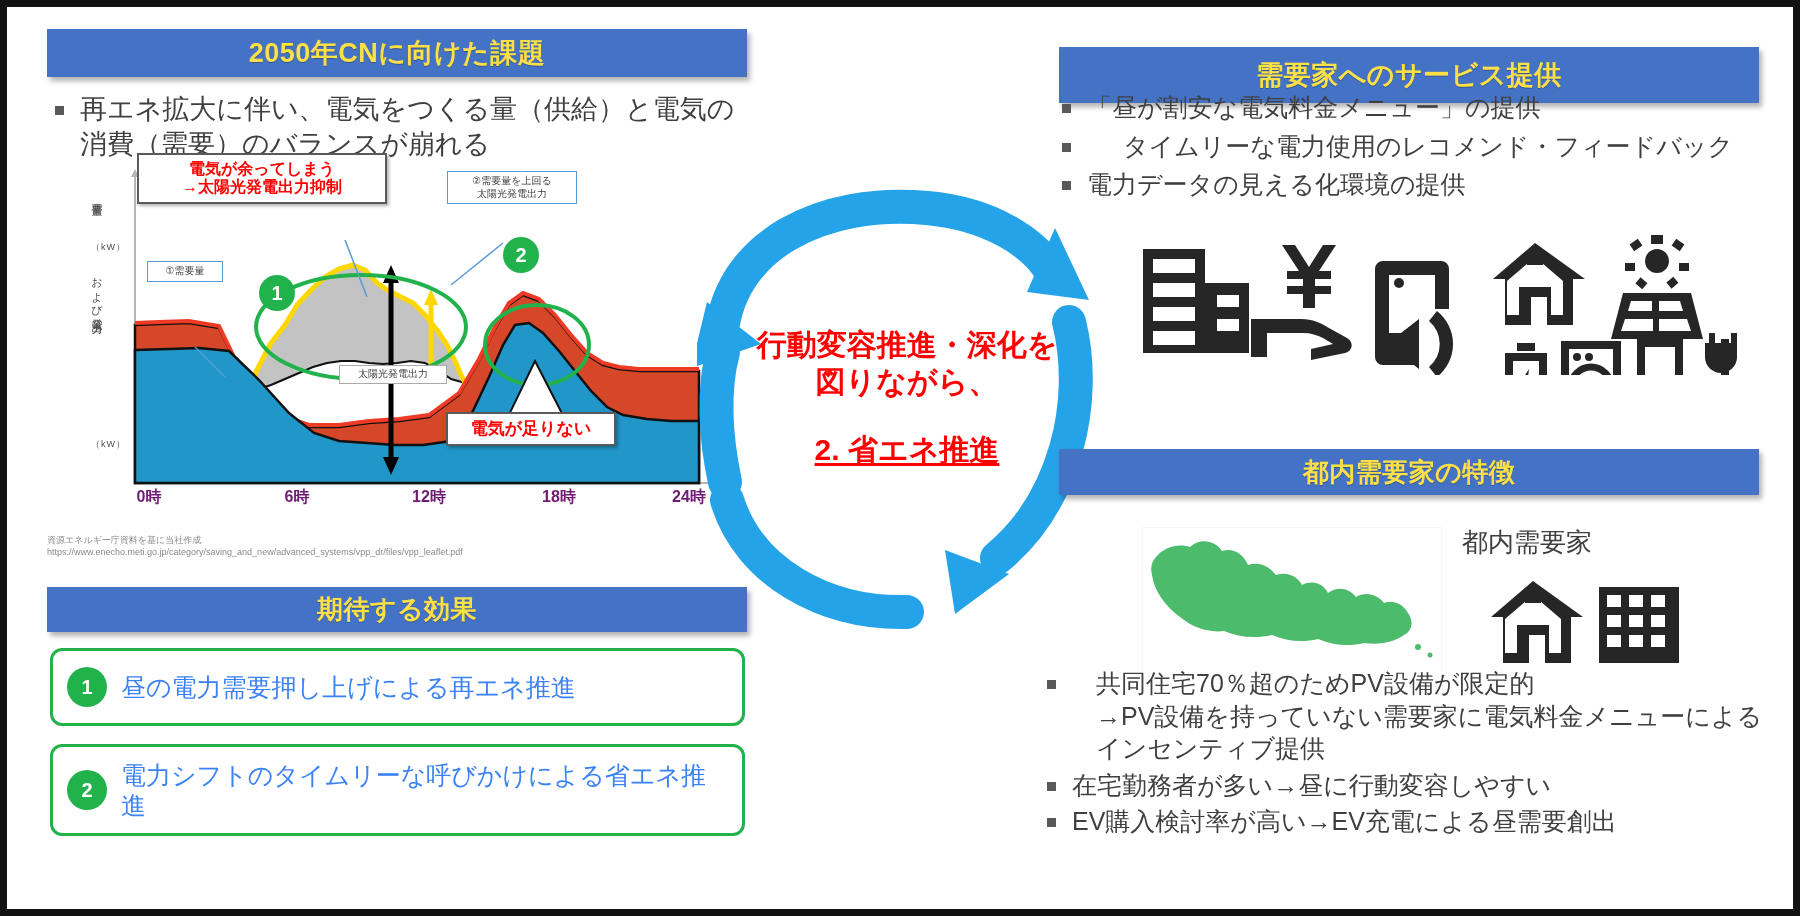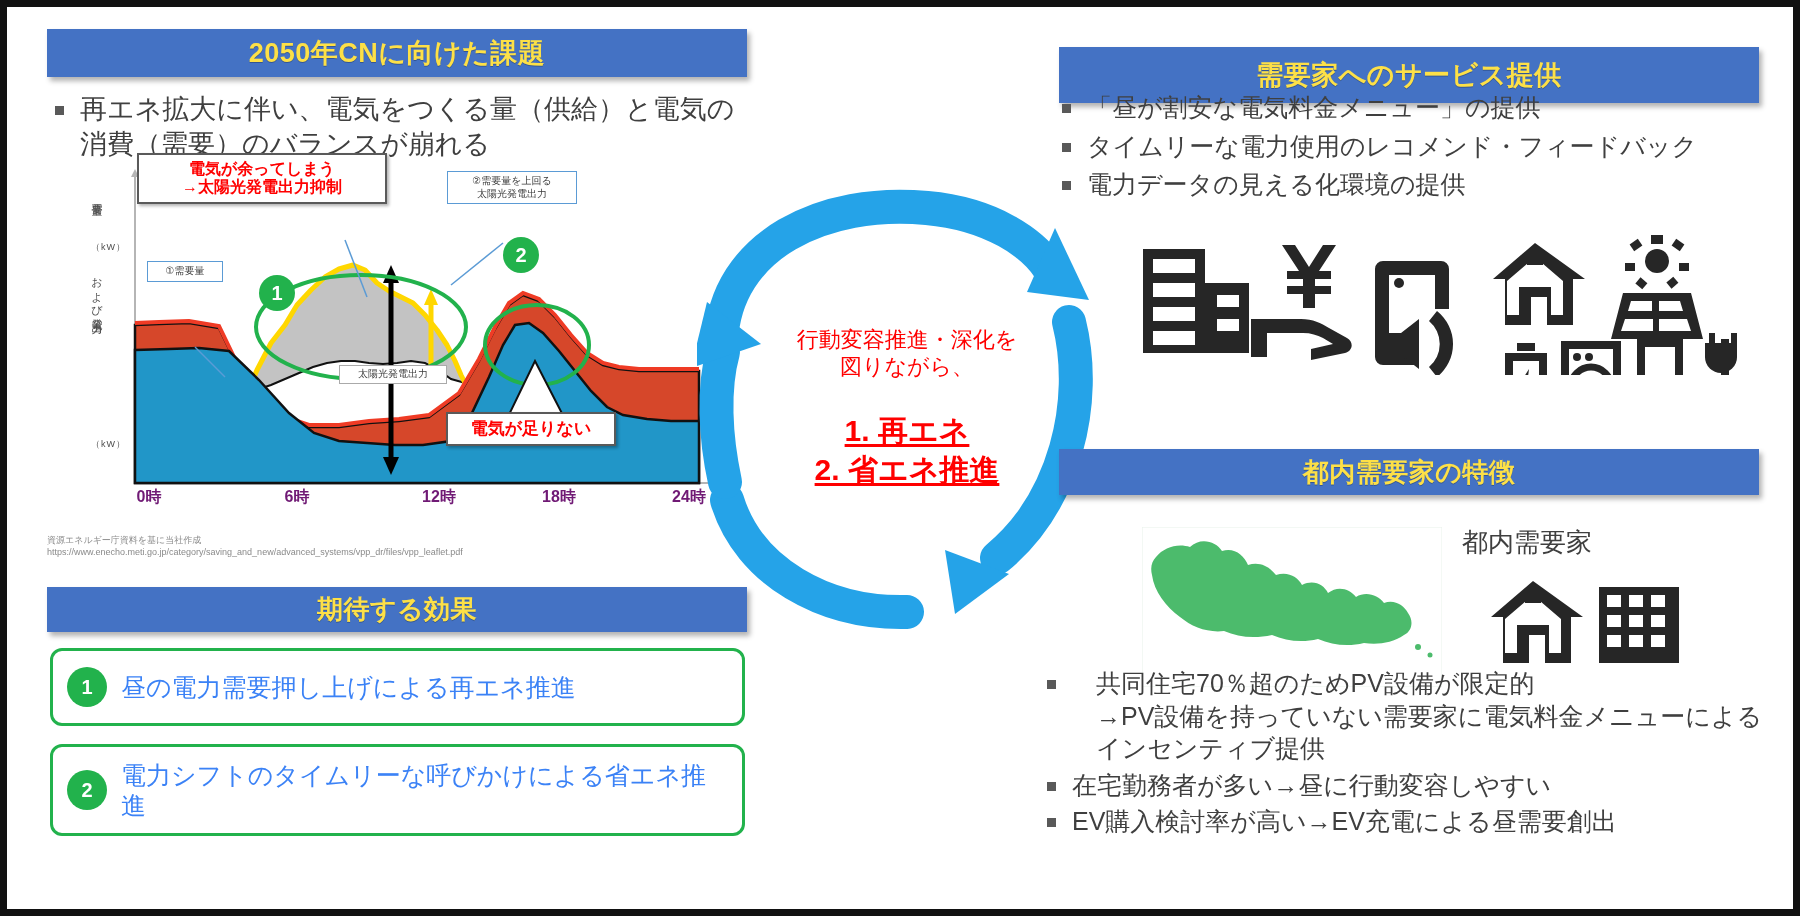--- a/index.html
+++ b/index.html
@@ -134,21 +134,21 @@
   .effectbox .etx {
     color: #3b82f6; font-size: 25px; line-height: 1.22;
   }
 
   
   #cycle { position: absolute; left: 690px; top: 175px; width: 420px; height: 460px; }
   #centertext {
     position: absolute; left: 740px; top: 320px; width: 320px;
     text-align: center; color: #ff0000; pointer-events: none;
   }
-  #centertext .ct1 { font-size: 22px; font-weight: normal; line-height: 1.22; }
+  #centertext .ct1 { font-size: 30px; font-weight: bold; line-height: 1.22; }
   #centertext .ct2 { margin-top: 30px; font-size: 30px; font-weight: bold; line-height: 1.3; }
   #centertext .ct2 span { text-decoration: underline; text-underline-offset: 3px; }
 
   
   #svcicons { position: absolute; left: 1130px; top: 228px; width: 620px; height: 140px; }
   #dmdicons { position: absolute; left: 1480px; top: 570px; width: 200px; height: 90px; }
   #tokyo { position: absolute; left: 1135px; top: 520px; width: 300px; height: 160px; }
   .tokyo-label {
     position: absolute; left: 1455px; top: 518px;
     color: #3f3f3f; font-size: 26px; text-align: center;
@@ -240,21 +240,21 @@
     <div class="callout plain" style="left:240px; top:200px; width:108px;">太陽光発電出力</div>
 
     <div class="callout red" style="left:347px; top:247px; width:170px; font-size:17px;">電気が足りない</div>
 
     <div class="badge" style="left:160px; top:110px; width:36px; height:36px; font-size:20px;">1</div>
     <div class="badge" style="left:404px; top:72px; width:36px; height:36px; font-size:20px;">2</div>
 
     
     <div class="xlab" style="left:50px; top:322px;">0時</div>
     <div class="xlab" style="left:190px; top:322px;margin-left:8px;">6時</div>
-    <div class="xlab" style="left:340px; top:322px;">12時</div>
+    <div class="xlab" style="left:330px; top:322px;">12時</div>
     <div class="xlab" style="left:460px; top:322px;">18時</div>
     <div class="xlab" style="left:590px; top:322px;">24時</div>
   </div>
 
   <div class="source" style="left:40px; top:527px; width:690px;">資源エネルギー庁資料を基に当社作成
 https://www.enecho.meti.go.jp/category/saving_and_new/advanced_systems/vpp_dr/files/vpp_leaflet.pdf</div>
 
   <div class="hdr" style="left:40px; top:580px; width:700px; height:45px; font-size:26px;">
     <span>期待する効果</span>
   </div>
@@ -279,35 +279,34 @@
 
     <path d="M210,430 C128,432 52,390 30,318" fill="none" stroke="#25a3e8" stroke-width="34" stroke-linecap="round"></path>
     <path d="M28,300 C18,254 16,206 26,170" fill="none" stroke="#25a3e8" stroke-width="34" stroke-linecap="round"></path>
     <polygon points="10,120 64,162 -6,186" fill="#25a3e8"></polygon>
   </svg>
 
   <div id="centertext">
     <div class="ct1">行動変容推進・深化を</div>
     <div class="ct1">図りながら、</div>
     <div class="ct2">
-      <div><span>1. 再エネ</span></div>
       <div><span>2. 省エネ推進</span></div>
     </div>
   </div>
 
   <div class="hdr" style="left:1052px; top:22px; width:700px; height:56px; font-size:27px;margin-top:18px;">
     <span>需要家へのサービス提供</span>
   </div>
 
   <div class="bullets" style="left:1055px; top:84px; width:720px; font-size:25px;">
     <div class="bl" style="margin-bottom:6px;">
       <span class="sq"></span>
       <span class="tx">「昼が割安な電気料金メニュー」の提供</span>
     </div>
-    <div class="bl" style="margin-bottom:6px;">
+    <div class="bl" style="margin-bottom:6px;gap:36px;">
       <span class="sq"></span>
       <span class="tx">タイムリーな電力使用のレコメンド・フィードバック</span>
     </div>
     <div class="bl">
       <span class="sq"></span>
       <span class="tx">電力データの見える化環境の提供</span>
     </div>
   </div>
 
   <svg id="svcicons" viewBox="0 0 620 140">

